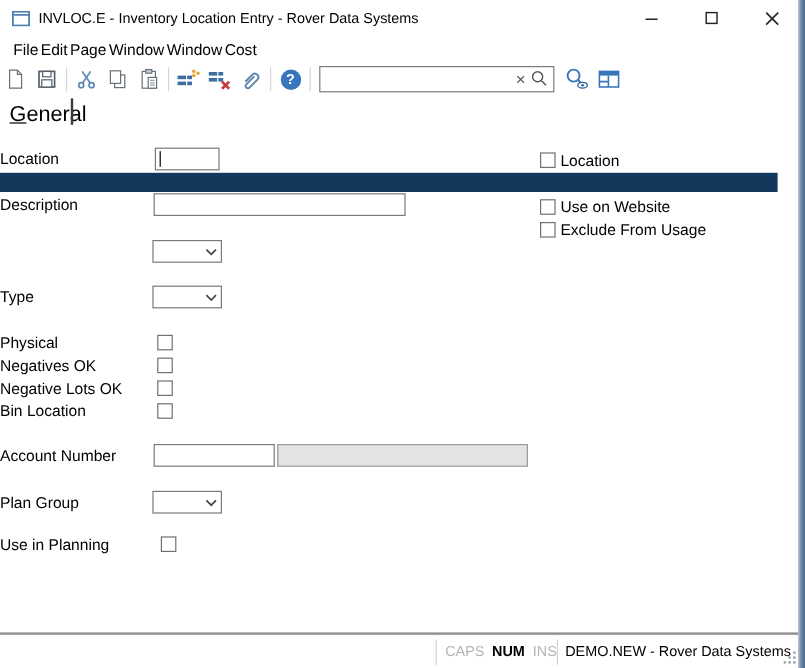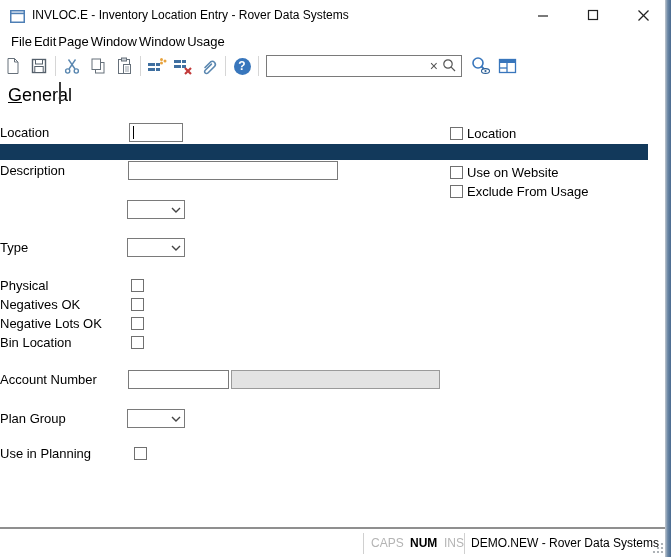--- a/index.html
+++ b/index.html
@@ -84,21 +84,21 @@
         </svg>
     </div>
   </div>
 
   <div class="menubar">
     <span class="menu-item">File</span>
     <span class="menu-item">Edit</span>
     <span class="menu-item">Page</span>
     <span class="menu-item">Window</span>
     <span class="menu-item">Window</span>
-    <span class="menu-item">Usage</span>
+    <span class="menu-item">Cost</span>
   </div>
 
   <div class="toolbar">
     <div class="tbtn">
       <svg width="20" height="20">
           <path d="M5 2.5 h6.5 l3.5 3.5 v11.5 H5 z" fill="#fff" stroke="#66707a"></path>
           <path d="M11.5 2.5 v3.5 h3.5" fill="none" stroke="#66707a"></path>
         </svg>
     </div>
     <div class="tbtn">

